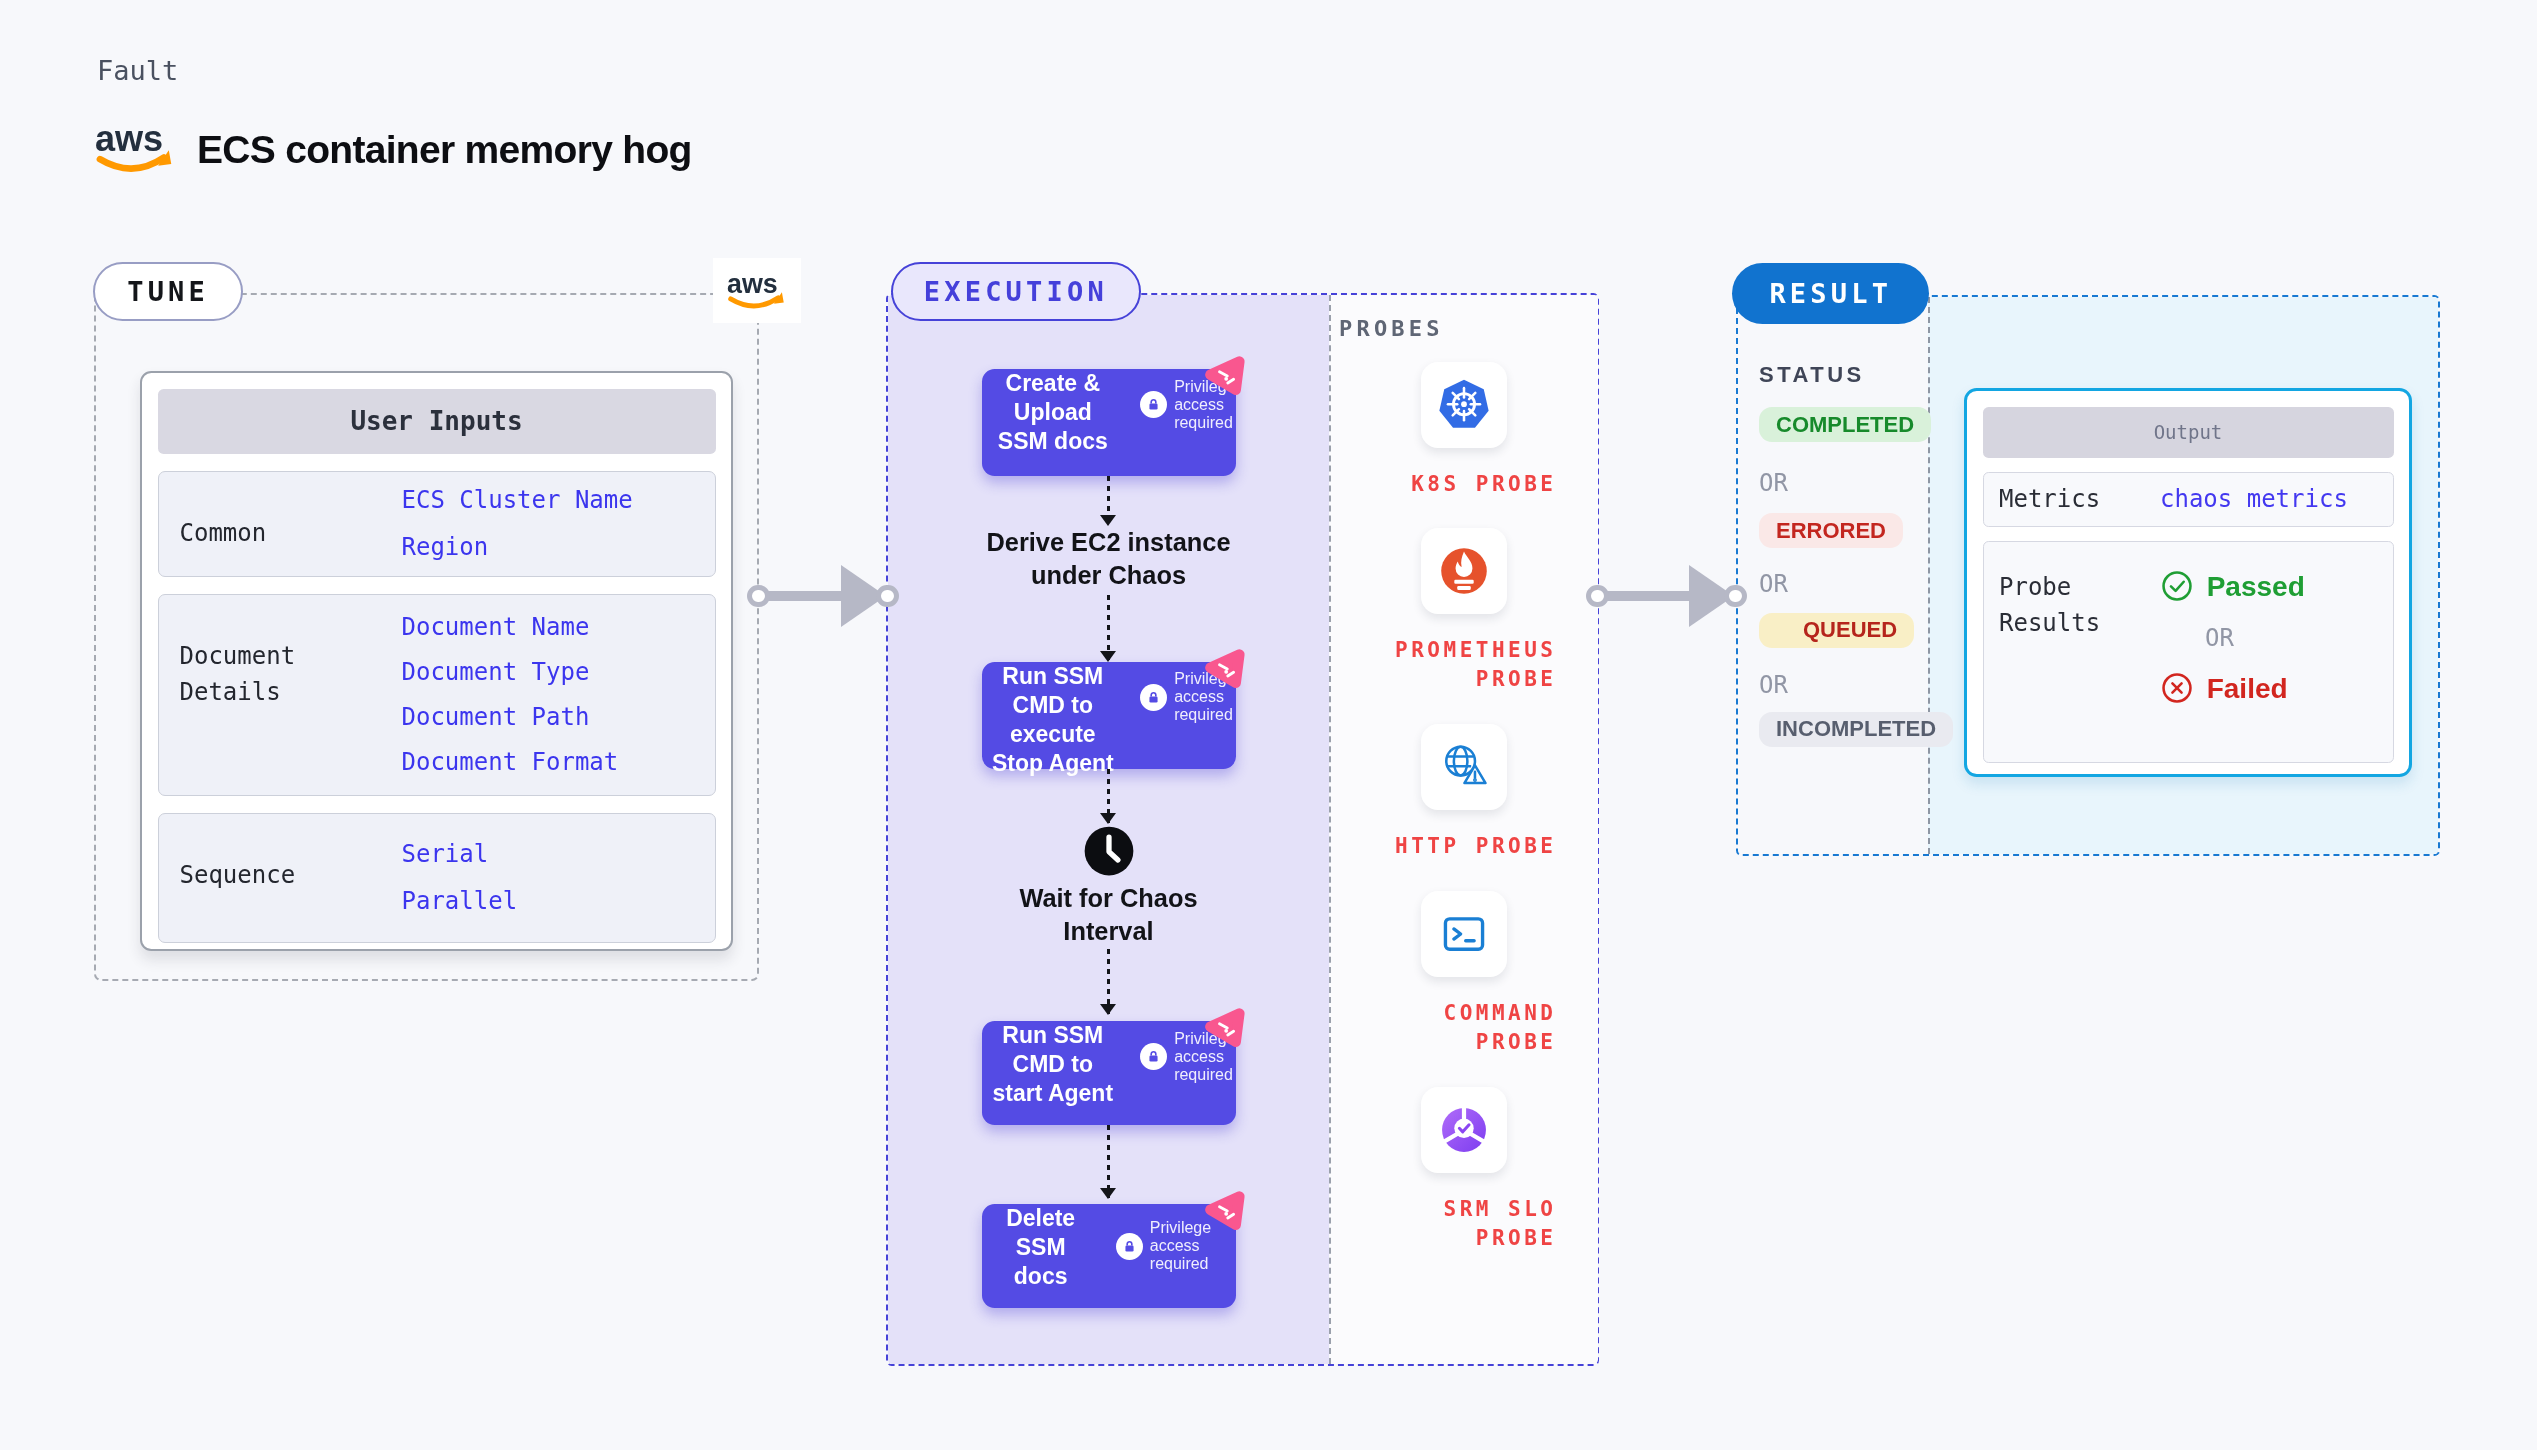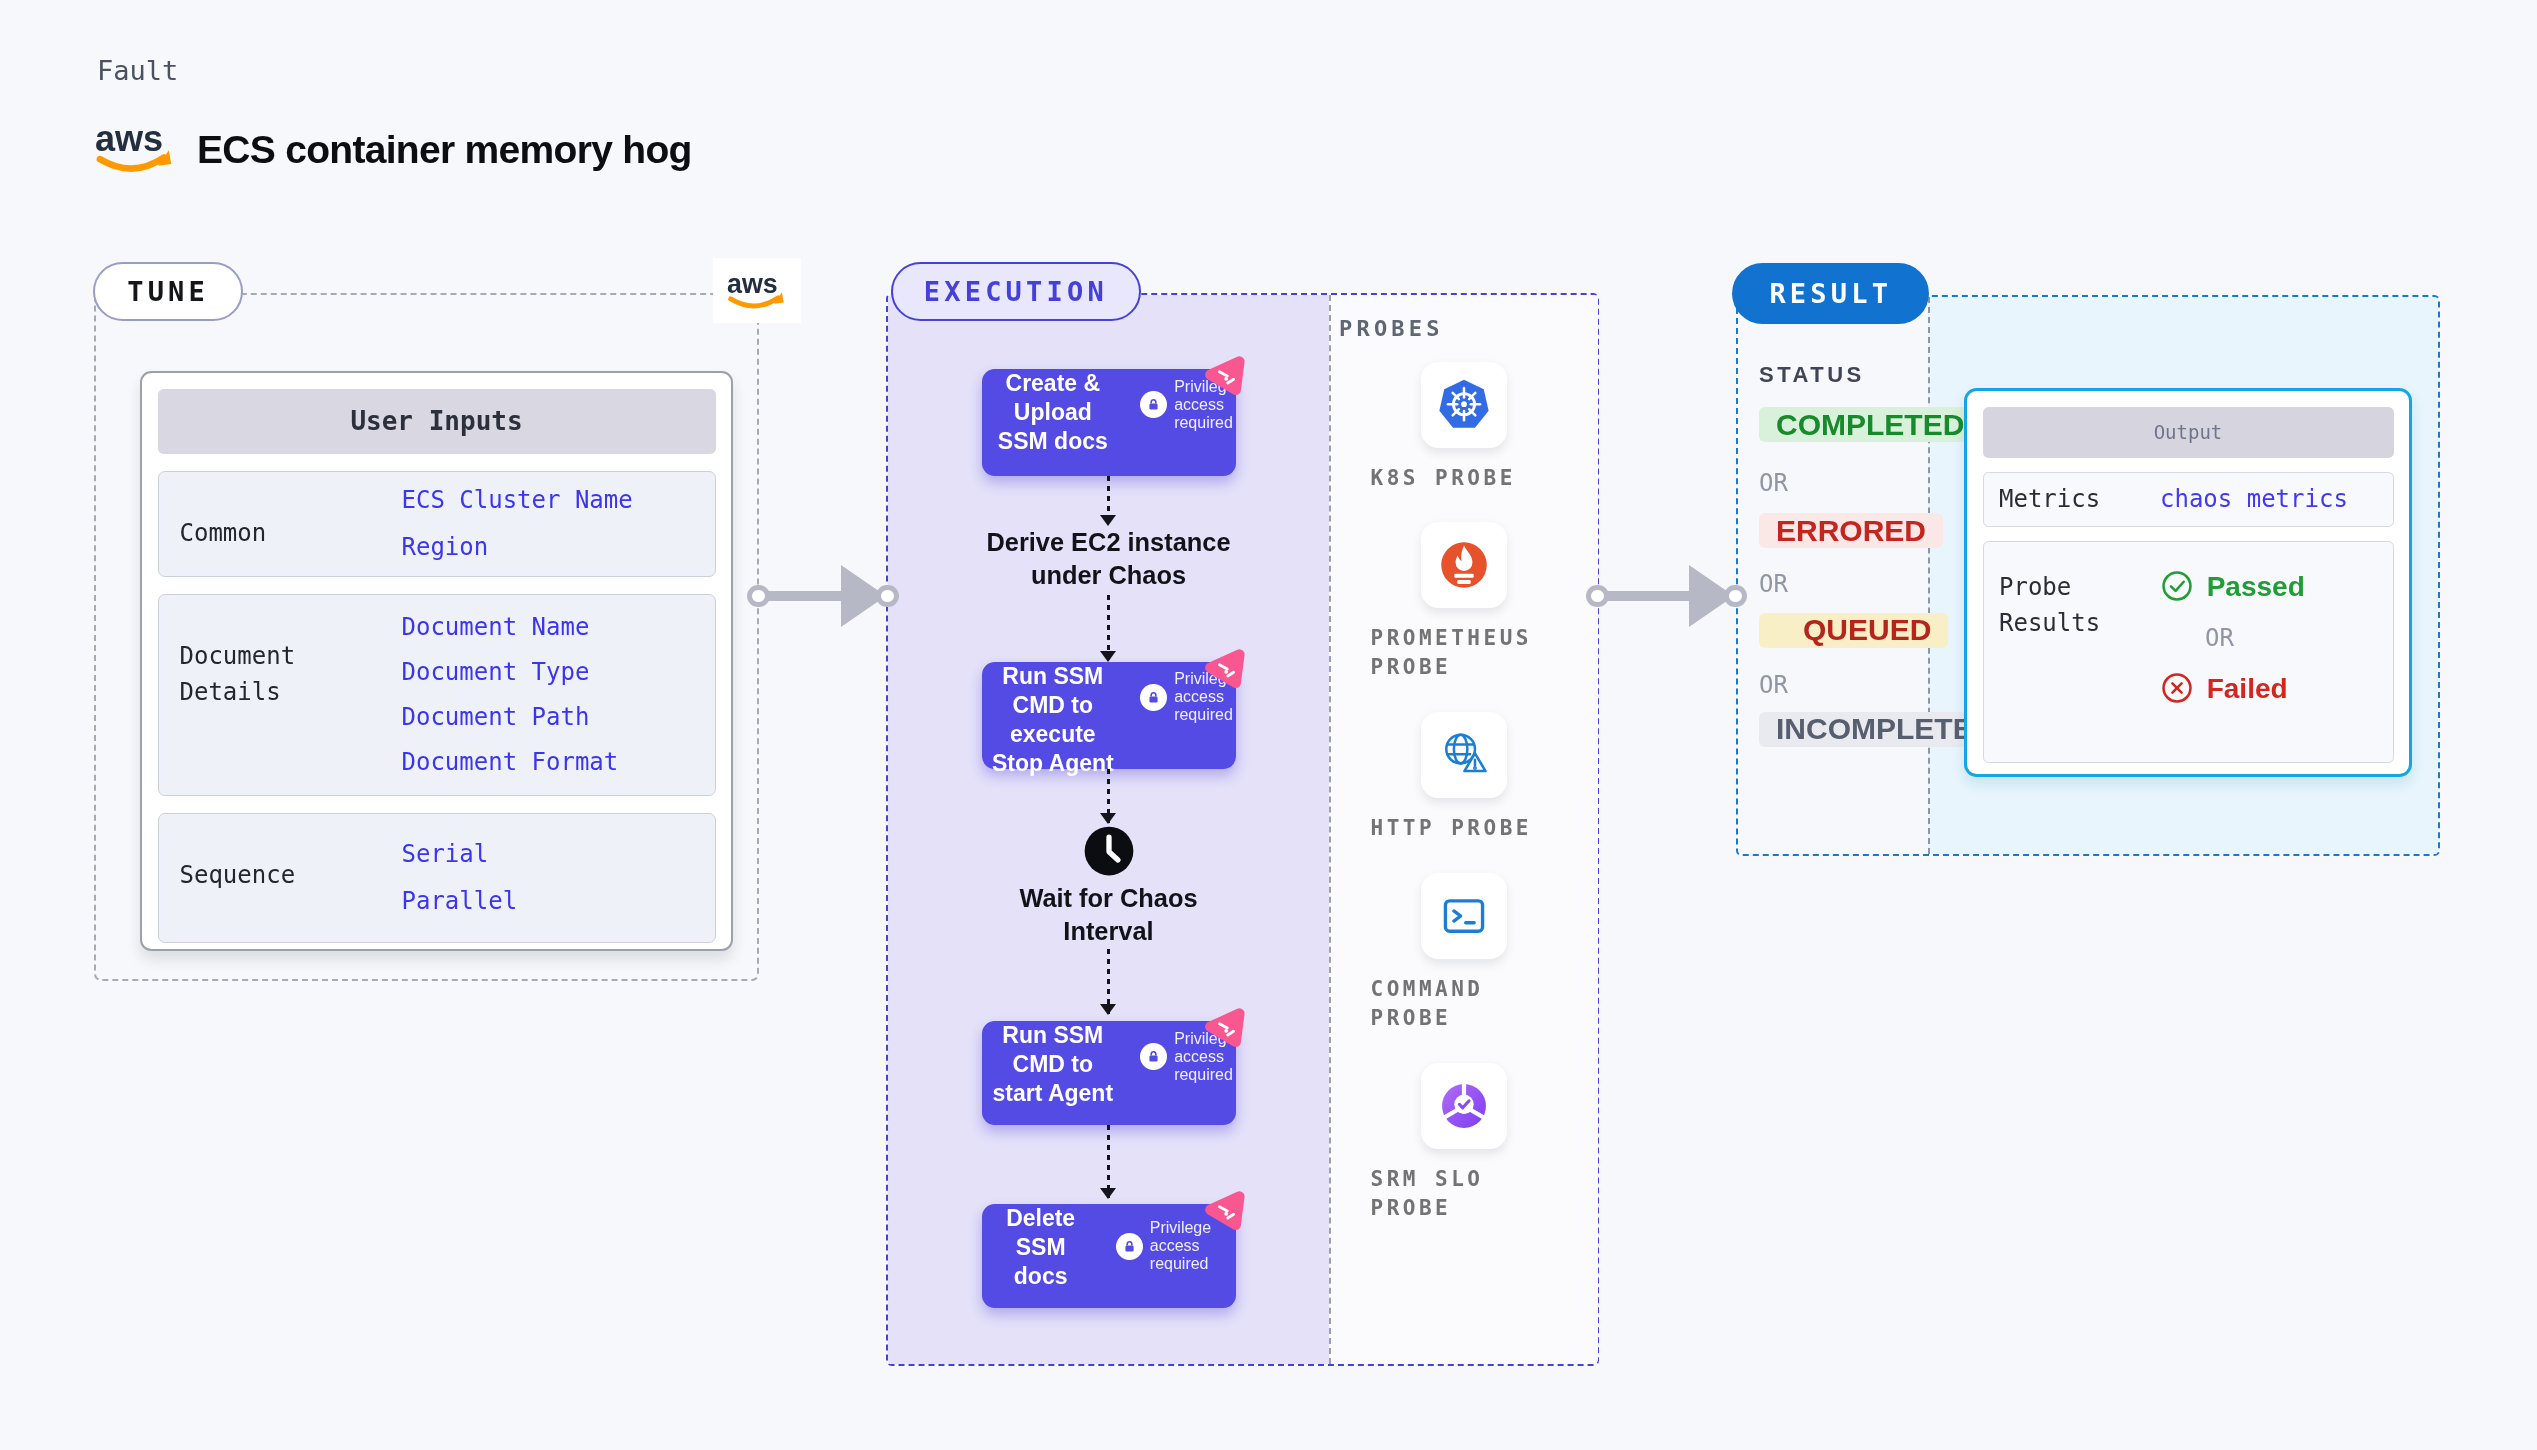--- a/index.html
+++ b/index.html
@@ -74,35 +74,35 @@
   .corner-badge{position:absolute;top:-14px;right:-12.7px;width:45px;height:45px;transform:rotate(-4deg);}
   .step-text{font-size:25.4px;font-weight:bold;color:#121318;text-align:center;line-height:1.3;}
   .clock-wrap{width:52px;height:52px;}
 
   .probes-label{align-self:flex-start;margin:21px 0 0 10px;font-family:"DejaVu Sans Mono",monospace;
                 font-size:22px;font-weight:700;color:#5f6675;letter-spacing:4.2px;}
   .probe-item{display:flex;flex-direction:column;align-items:center;margin-top:30px;}
   .probe-item.first{margin-top:20.5px;}
   .probe-card{width:86px;height:86px;background:#fff;border-radius:17px;
               box-shadow:0 4.2px 10px rgba(30,35,60,.10);display:flex;align-items:center;justify-content:center;}
-  .probe-label{margin-top:16px;width:186px;text-align:left;font-family:"DejaVu Sans Mono",monospace;
-               font-size:21px;font-weight:600;color:#737373;letter-spacing:3.5px;line-height:1.38;}
+  .probe-label{margin-top:22px;width:186px;text-align:right;font-family:"DejaVu Sans Mono",monospace;
+               font-size:21px;font-weight:600;color:#ef4444;letter-spacing:3.5px;line-height:1.38;}
 
   
   .result{position:absolute;left:1736px;top:295px;width:704px;height:561px;
           border:2.8px dashed #1879d2;border-radius:5.6px;}
   .cyan-pane{position:absolute;left:190px;top:0;right:0;height:100%;background:#e8f5fc;
              border-radius:0 4.2px 4.2px 0;}
   .result-div{left:190px;border-left-color:#8e96a3;}
   .pill-result{left:-5.6px;top:-34px;height:61px;padding:0 37px;background:#1173cf;color:#fff;}
   .statuses{position:absolute;left:21px;top:65px;display:flex;flex-direction:column;
             align-items:flex-start;z-index:2;}
   .status-label{font-size:22px;font-weight:bold;color:#3f4557;letter-spacing:3.5px;height:25.4px;}
-  .badge{height:35px;border-radius:6px;display:flex;align-items:center;padding:0 17px;
-         font-size:30px;font-weight:bold;}
+  .badge{height:35px;border-radius:13px;display:flex;align-items:center;padding:0 17px;
+         font-size:22px;font-weight:bold;}
   .badge.completed{margin-top:20px;background:#d9f1da;color:#178a2b;}
   .badge.errored{margin-top:15.5px;background:#fae8e7;color:#c3261f;}
   .badge.queued{margin-top:13.4px;background:#f9efc6;color:#b5251c;padding-left:44px;}
   .badge.incompleted{margin-top:11.3px;background:#e9eaf0;color:#575e6e;}
   .or-label{font-family:"DejaVu Sans Mono",monospace;font-size:24px;color:#9196a5;height:30px;
             display:flex;align-items:center;}
   .statuses .or-label.o1{margin-top:25.4px;}
   .statuses .or-label.o2{margin-top:21px;}
   .statuses .or-label.o3{margin-top:22.6px;}
 

